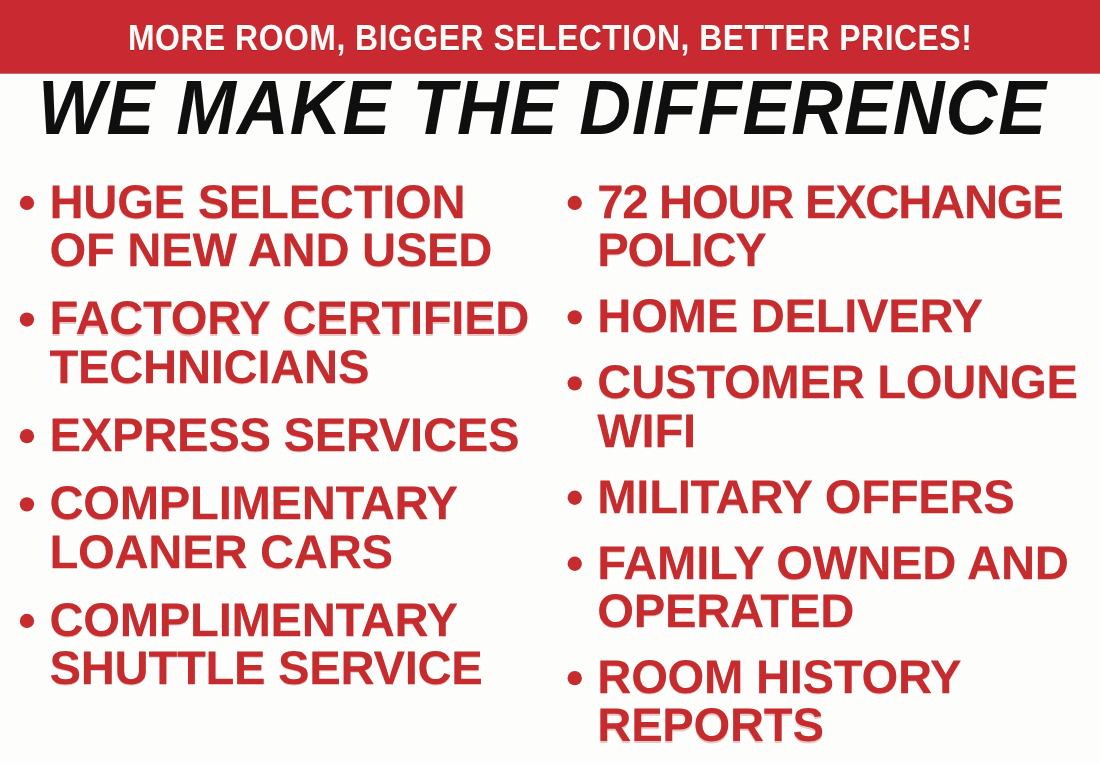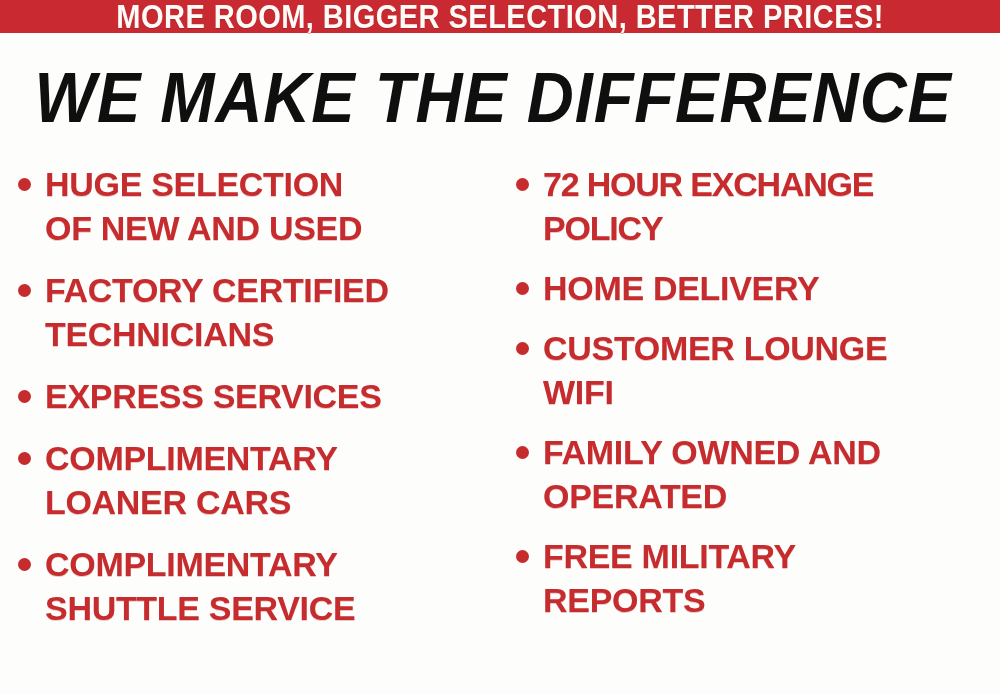--- a/index.html
+++ b/index.html
@@ -18,21 +18,21 @@
     background: #fdfdfb;
     overflow: hidden;
   }
 
   
   .banner {
     position: absolute;
     left: 0;
     top: 0;
     width: 1000px;
-    height: 33px;
+    height: 67px;
     background: #c92a31;
     display: flex;
     align-items: center;
     justify-content: center;
   }
   .banner-text {
     color: #fdfbf7;
     font-family: "Liberation Sans Narrow", "Liberation Sans", sans-serif;
     font-weight: bold;
     font-size: 33px;
@@ -80,21 +80,21 @@
   }
   .col-left  { left: 18px;  width: 478px; }
   .col-right { left: 516px; width: 478px; }
 
   .bullet-item {
     display: flex;
     align-items: flex-start;
     color: #c62b2e;
     font-family: "Liberation Sans", sans-serif;
     font-weight: bold;
-    font-size: 34px;
+    font-size: 43px;
     line-height: 44px;
     letter-spacing: -0.3px;
   }
   .col-left  .bullet-item { margin-bottom: 18px; }
   .col-right .bullet-item { margin-bottom: 16px; justify-content: space-between; }
 
   .bullet-dot {
     flex: 0 0 auto;
     width: 13px;
     height: 13px;
@@ -170,30 +170,34 @@
         <span class="bullet-dot"></span>
         <span class="bullet-label">HOME DELIVERY</span>
       </div>
 
       <div class="bullet-item">
         <span class="bullet-dot"></span>
         <span class="bullet-label">CUSTOMER LOUNGE
 WIFI</span>
       </div>
 
+      <div class="bullet-item">
+        <span class="bullet-dot"></span>
+        <span class="bullet-label">MILITARY OFFERS</span>
+      </div>
 
       <div class="bullet-item">
         <span class="bullet-dot"></span>
         <span class="bullet-label">FAMILY OWNED AND
 OPERATED</span>
       </div>
 
       <div class="bullet-item">
         <span class="bullet-dot"></span>
-        <span class="bullet-label">FREE MILITARY
+        <span class="bullet-label">ROOM HISTORY
 REPORTS</span>
       </div>
 
     </div>
 
   </div>
 
 </div>
 
 </body></html>

